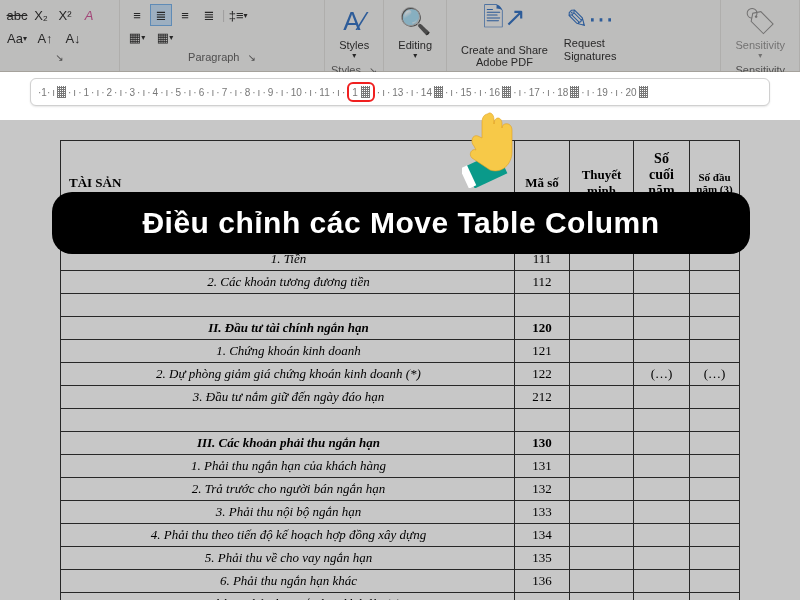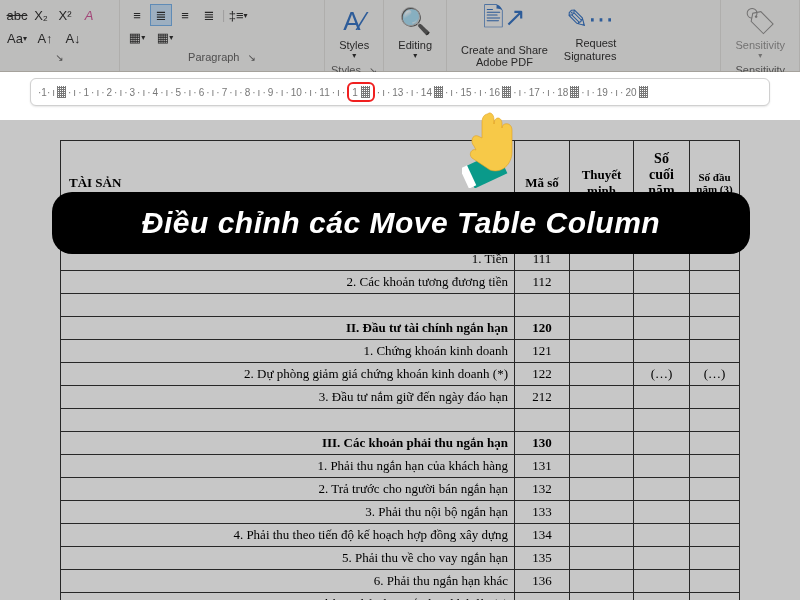--- a/index.html
+++ b/index.html
@@ -21,34 +21,34 @@
     .ruler { background: #fff; border: 1px solid #d0d0d0; border-radius: 6px; height: 28px; display: flex; align-items: center; padding: 0 6px; font-size: 10px; color: #777; white-space: nowrap; overflow: hidden; box-shadow: 0 1px 2px rgba(0,0,0,.1); }
     .ruler span { margin: 0 1px; }
     .tab-stop { display: inline-block; width: 9px; height: 12px; background: repeating-linear-gradient(90deg,#777,#777 1px,transparent 1px,transparent 2px),repeating-linear-gradient(0deg,#777,#777 1px,transparent 1px,transparent 2px); }
     .red-highlight { border: 2px solid #f02020; border-radius: 6px; padding: 1px 2px; display: inline-flex; align-items: center; height: 20px; }
     
     .overlay { position: absolute; top: 0; left: 0; right: 0; bottom: 0; background: rgba(0,0,0,0.22); pointer-events: none; z-index: 5; }
     
     .hand { position: absolute; top: 108px; left: 462px; z-index: 20; width: 60px; height: 80px; }
     .hand svg { width: 100%; height: 100%; }
     
-    .banner { position: absolute; top: 192px; left: 52px; right: 50px; background: #000; color: #fff; font-weight: 800; font-size: 30px; padding: 14px 18px; border-radius: 20px; z-index: 25; text-align: center; letter-spacing: .5px; font-family: Arial, sans-serif; font-style: italic; }
+    .banner { position: absolute; top: 192px; left: 52px; right: 50px; background: #000; color: #fff; font-weight: 800; font-size: 30px; padding: 14px 18px; border-radius: 20px; z-index: 25; text-align: center; letter-spacing: .5px; font-family: Arial, sans-serif; }
     
     .doc-area { padding: 20px 60px 0; position: relative; }
     .tbl { border-collapse: collapse; width: 100%; font-family: 'Times New Roman', serif; font-size: 13px; color: #000; }
     .tbl th, .tbl td { border: 1px solid #333; padding: 3px 6px; vertical-align: middle; }
     .tbl th { font-weight: bold; text-align: center; background: #fff; }
     .tbl .col-asset { text-align: left; padding-left: 8px; }
     .tbl .col-num { text-align: center; width: 55px; }
     .tbl .col-tm { text-align: center; width: 64px; }
     .tbl .col-end { text-align: center; width: 56px; }
     .tbl .col-start { text-align: center; width: 50px; }
     .tbl .bold-row td { font-weight: bold; }
     .tbl .bold-row td.col-num { font-weight: bold; }
-    .tbl td.asset-cell { text-align: right; padding-left: 8px; }
+    .tbl td.asset-cell { text-align: center; padding-left: 8px; font-style: italic; }
   </style>
 </head>
 <body>
 
 <div class="ribbon">
   <div class="ribbon-group" style="width:120px">
     <div class="ribbon-top">
       <span class="icon-btn" style="text-decoration:line-through">abc</span>
       <span class="icon-btn">X₂</span>
       <span class="icon-btn">X²</span>
@@ -109,21 +109,21 @@
 
   <div class="ribbon-group" style="flex:1">
     <div style="display:flex">
       <div class="large-btn">
         <span class="lg-icon" style="color:#3a76c4">🖹↗</span>
         <span style="white-space:pre;text-align:center;line-height:1.1">Create and Share
 Adobe PDF</span>
       </div>
       <div class="large-btn">
         <span class="lg-icon" style="color:#3a76c4">✎⋯</span>
-        <span style="white-space:pre;text-align:right;line-height:1.1">Request
+        <span style="white-space:pre;text-align:left;line-height:1.1">Request
 Signatures</span>
       </div>
     </div>
   </div>
 
   <div class="ribbon-group">
     <div class="large-btn" style="opacity:.5">
       <span class="lg-icon">🏷</span>
       <span>Sensitivity</span>
       <span class="drop-arrow">▾</span>

